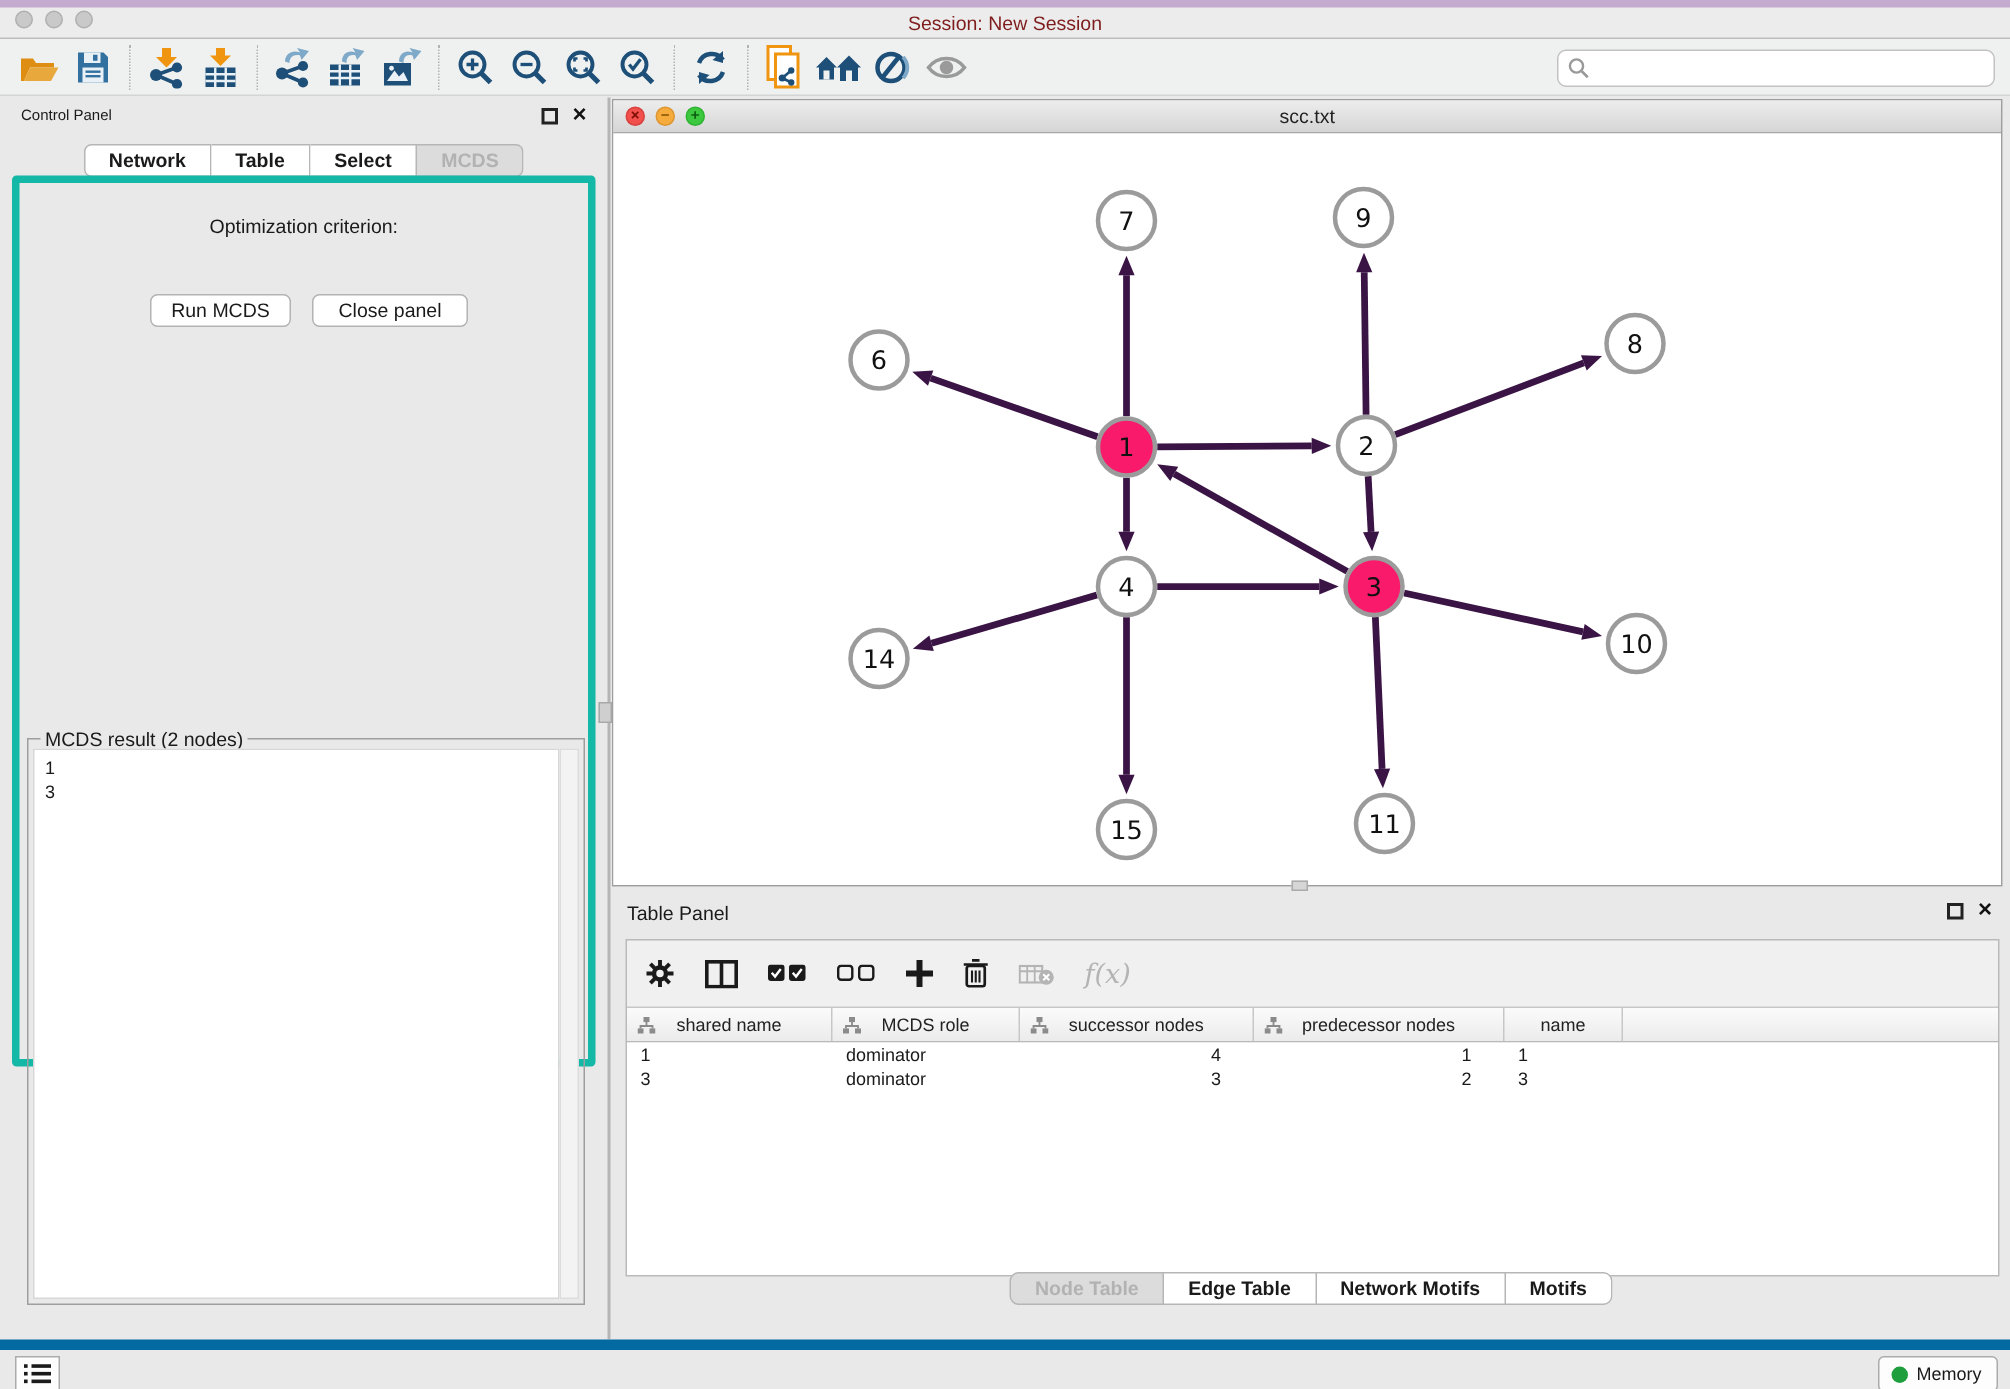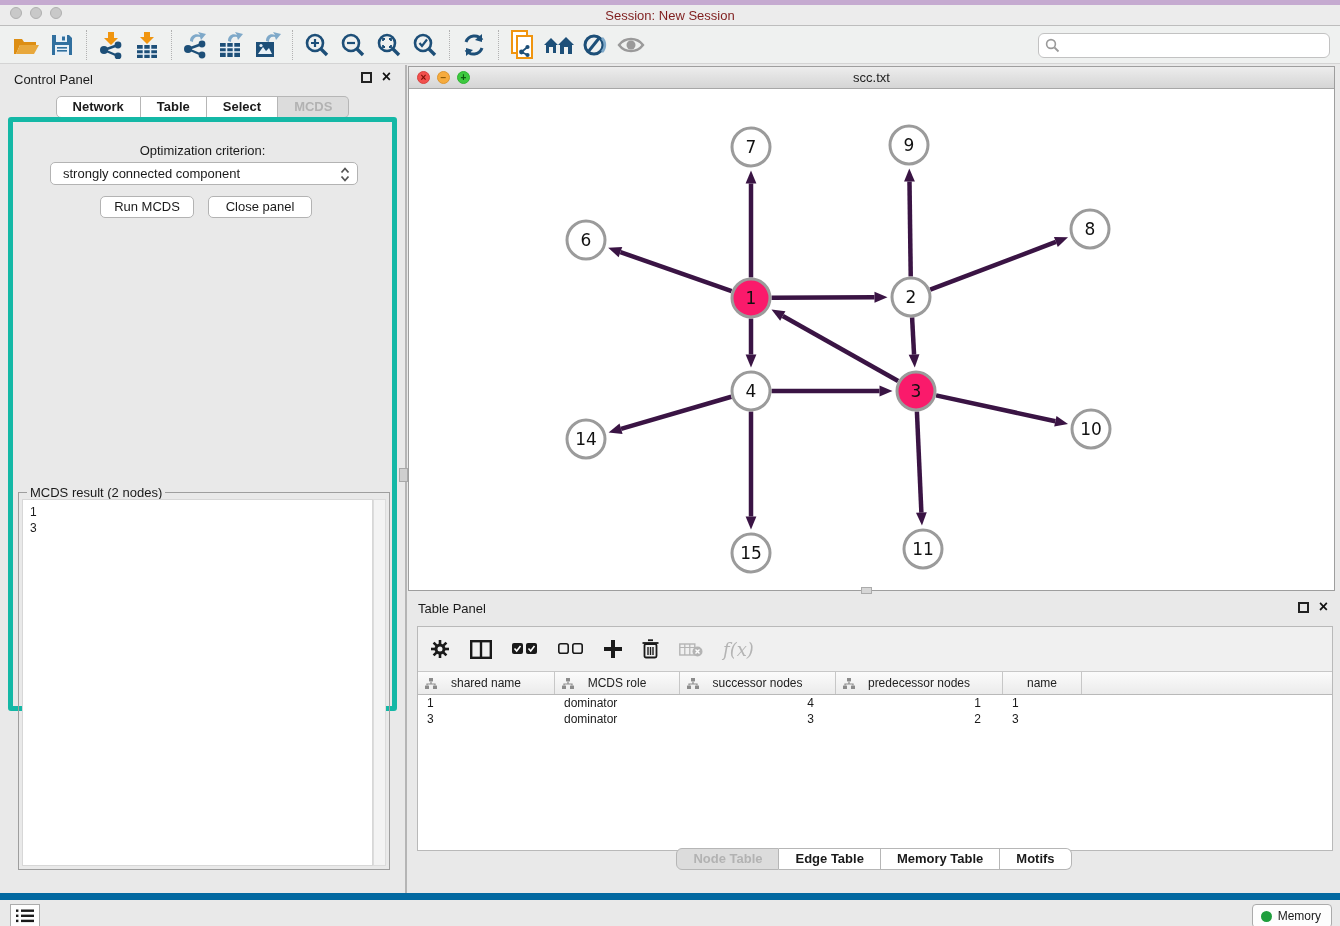--- a/index.html
+++ b/index.html
@@ -20,21 +20,21 @@
   .toolbar { position:absolute; top:26px; left:0; width:1340px; height:38px;
     background:#eff1f0; border-bottom:1px solid #d4d4d4; display:flex; align-items:center; padding-left:8px; }
   .ticon { width:36px; height:32px; display:flex; align-items:center; justify-content:center; flex:0 0 auto; }
   .tsep { width:0; height:30px; border-left:1px dotted #b2b2b2; margin:0 6px; flex:0 0 auto; }
   .search-wrap { position:absolute; right:10px; top:7px; width:292px; height:25px; }
   .search-wrap input { width:100%; height:100%; border:1px solid #c2c2c2; border-radius:6px;
     background:#fff; padding:0 8px 0 26px; font-family:"Liberation Sans",sans-serif; font-size:13px; outline:none; }
   .search-wrap svg { position:absolute; left:7px; top:5px; }
   
   .cp-header { position:absolute; top:65px; left:0; width:405px; height:30px; }
-  .cp-header .panel-title { position:absolute; left:14px; top:7px; font-size:13px; color:#1a1a1a; }
+  .cp-header .panel-title { position:absolute; left:14px; top:7px; font-size:10px; color:#1a1a1a; }
   .panel-btns { position:absolute; right:14px; top:5px; display:flex; gap:10px; align-items:center; }
   .float-btn { width:11px; height:11px; border:2px solid #222; background:transparent; }
   .close-btn { font-size:16px; font-weight:bold; color:#111; line-height:14px; }
   .cp-tabs { position:absolute; top:96px; left:0; width:405px; display:flex; justify-content:center; }
   .tab { height:22px; line-height:20px; padding:0 16px; background:#fff; border:1px solid #b6b6b6;
     border-left-width:0; font-weight:bold; font-size:13px; }
   .tab:first-child { border-left-width:1px; border-top-left-radius:5px; border-bottom-left-radius:5px;}
   .tab:last-child { border-top-right-radius:5px; border-bottom-right-radius:5px; }
   .tab.disabled-active { background:#dcdcdc; color:#b2b2b2; }
   .cp-body { position:absolute; top:117px; left:8px; width:389px; height:594px;
@@ -264,27 +264,20 @@
     </span>
   </div>
   <div class="cp-tabs">
     <div class="tab">Network</div>
     <div class="tab">Table</div>
     <div class="tab">Select</div>
     <div class="tab disabled-active">MCDS</div>
   </div>
   <div class="cp-body">
     <div class="opt-label">Optimization criterion:</div>
-    <div class="opt-select">
-      <span>strongly connected component</span>
-      <svg width="10" height="15" viewBox="0 0 10 15">
-        <path d="M1.5 5.5 L5 1.5 L8.5 5.5" fill="none" stroke="#555" stroke-width="1.8"></path>
-        <path d="M1.5 9.5 L5 13.5 L8.5 9.5" fill="none" stroke="#555" stroke-width="1.8"></path>
-      </svg>
-    </div>
     <div class="cp-btn btn-run">Run MCDS</div>
     <div class="cp-btn btn-close">Close panel</div>
     <div class="mcds-fieldset">
       <span class="mcds-legend">MCDS result (2 nodes)</span>
       <div class="mcds-list">1
 3</div>
       <div class="mcds-scroll"></div>
     </div>
   </div>
 
@@ -517,21 +510,21 @@
           <div class="td l c1">dominator</div>
           <div class="td r c2">3</div>
           <div class="td r c3">2</div>
           <div class="td l c4">3</div>
         </div>
       </div>
     </div>
     <div class="tbl-tabs">
       <div class="tab disabled-active">Node Table</div>
       <div class="tab">Edge Table</div>
-      <div class="tab">Memory Table</div>
+      <div class="tab">Network Motifs</div>
       <div class="tab">Motifs</div>
     </div>
   </div>
 
   <div class="statusbar">
     <div class="list-btn">
       <svg width="18" height="14" viewBox="0 0 18 14">
         <g fill="#1a1a1a">
           <rect x="0" y="0.5" width="2.4" height="2.4"></rect>
             <rect x="5" y="0.5" width="13" height="2.4"></rect>

